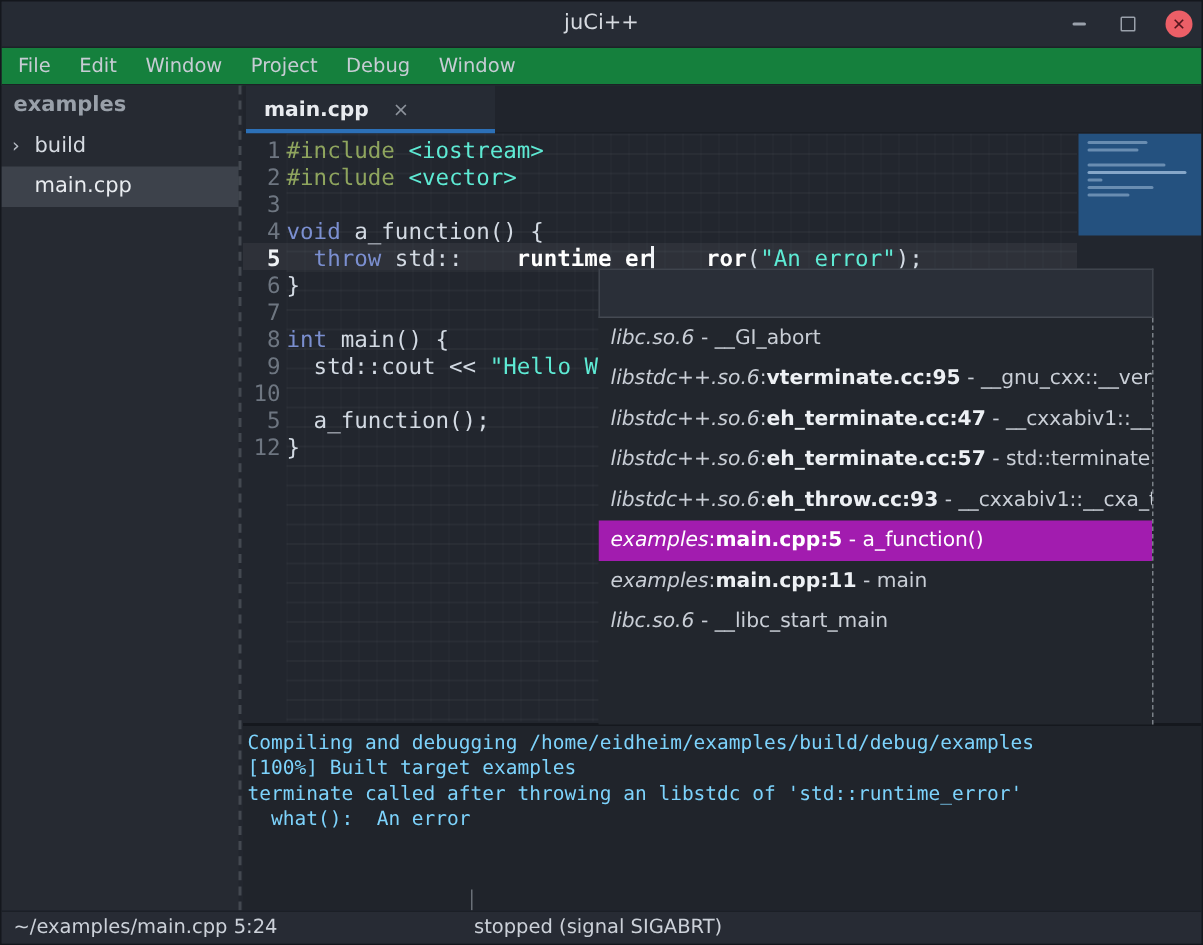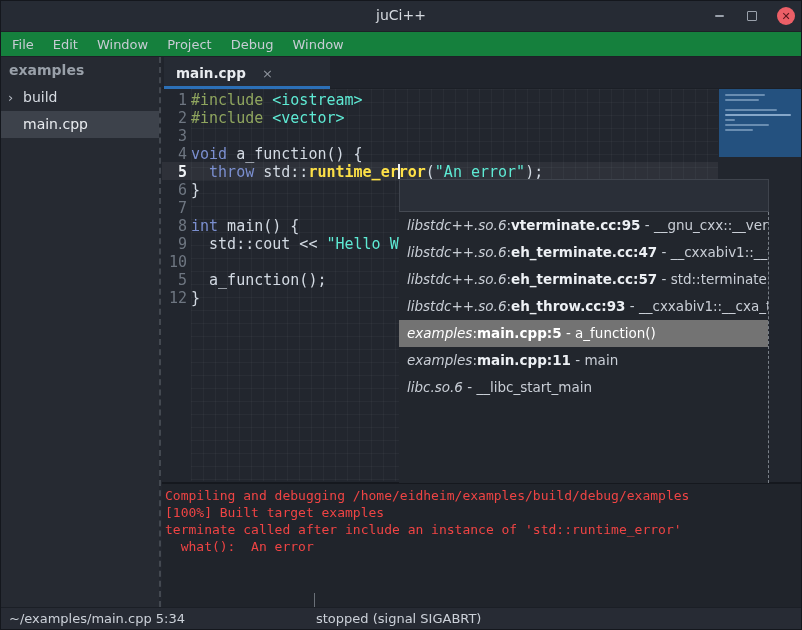--- a/index.html
+++ b/index.html
@@ -37,21 +37,21 @@
   .grid{position:absolute;left:29px;top:0;width:527px;height:392px;
         background-image:linear-gradient(to right,rgba(255,255,255,.032) 1px,transparent 1px),
                          linear-gradient(to bottom,rgba(255,255,255,.032) 1px,transparent 1px);
         background-size:12px 13px;}
   .curline{position:absolute;left:0;top:73px;width:556px;height:18px;background:rgba(255,255,255,.055);}
   .code-line{position:absolute;left:0;width:100%;height:18px;line-height:18px;white-space:pre;
              font-family:"DejaVu Sans Mono","Liberation Mono",monospace;font-size:15px;color:#d3dae3;}
   .ln{display:inline-block;width:25px;text-align:right;color:#6e7681;}
   .code{margin-left:4px;}
   .c-kw{color:#7b8fd0;}
-  .c-kwb{color:#fde047;font-weight:bold;}
+  .c-kwb{color:#ffffff;font-weight:bold;margin-left:36px;}
   .c-pre{color:#8fa55e;}
   .c-str{color:#5eead4;}
   .ln.cur{color:#f0f3f6;font-weight:bold;}
   .caret{display:inline-block;width:0;height:15px;border-left:2px solid #eef1f5;vertical-align:middle;margin:0 -1px 3px -1px;}
   .minimap{position:absolute;left:557px;top:0;width:82px;height:68px;background:#24517f;padding:5px 0 0 6px;box-sizing:border-box;}
   .minimap .mbar{height:2px;margin-bottom:3px;background:rgba(190,215,240,.45);border-radius:1px;}
   .minimap .mbar:nth-child(1){width:40px;}
   .minimap .mbar:nth-child(2){width:34px;}
   .minimap .mbar:nth-child(3){width:0;}
   .minimap .mbar:nth-child(4){width:52px;}
@@ -59,27 +59,27 @@
   .minimap .mbar:nth-child(6){width:10px;}
   .minimap .mbar:nth-child(7){width:44px;}
   .minimap .mbar:nth-child(8){width:28px;}
   
   .popup{position:absolute;left:398px;top:178px;width:370px;height:304px;z-index:20;box-sizing:border-box;}
   .popup-entry{height:33px;background:#2a2f38;border:1px solid #3f444d;border-bottom:1px solid #454a53;box-sizing:border-box;}
   .popup-list{height:271px;background:#22262d;border-right:1px dashed #7a8088;box-sizing:border-box;overflow:hidden;}
   .stack-row{height:27px;line-height:27px;padding:0 8px;font-size:13.5px;color:#c9ced6;white-space:nowrap;overflow:hidden;}
   .stack-row .lib{font-style:italic;}
   .stack-row .file{font-weight:bold;color:#edf0f4;}
-  .stack-row.selected{background:#737373;color:#ffffff;}
+  .stack-row.selected{background:#a21caf;color:#ffffff;}
   .stack-row.selected .file{color:#ffffff;}
   
   .terminal{position:absolute;left:161px;top:481px;width:639px;height:125px;background:#20242b;border-top:2px solid #15181e;
             box-sizing:border-box;padding:3px 0 0 3px;}
   .term-line{font-family:"DejaVu Sans Mono","Liberation Mono",monospace;font-size:13px;line-height:17px;
-             color:#ef4444;white-space:pre;}
+             color:#7dd3fc;white-space:pre;}
   .term-caret{position:absolute;left:152px;top:110px;width:1px;height:14px;background:#778089;}
   
   .statusbar{position:absolute;left:0;top:606px;width:800px;height:22px;background:#272b34;border-top:1px solid #1b1f26;}
   .sb-left{position:absolute;left:8px;top:3px;font-size:13px;color:#ccd1d9;}
   .sb-center{position:absolute;left:315px;top:3px;font-size:13px;color:#ccd1d9;}
 </style>
 </head>
 <body>
 
 <div class="win">
@@ -148,36 +148,37 @@
       <div class="mbar"></div>
       <div class="mbar"></div>
       <div class="mbar"></div>
       <div class="mbar"></div>
     </div>
   </div>
 
   <div class="popup">
     <div class="popup-entry"></div>
     <div class="popup-list" id="stacklist">
+        <div class="stack-row"><span class="lib">libc.so.6</span><span> - __GI_abort</span></div>
         <div class="stack-row"><span class="lib">libstdc++.so.6</span>:<span class="file">vterminate.cc:95</span><span> - __gnu_cxx::__verbose_terminate_handler()</span></div>
         <div class="stack-row"><span class="lib">libstdc++.so.6</span>:<span class="file">eh_terminate.cc:47</span><span> - __cxxabiv1::__terminate(void (*)())</span></div>
         <div class="stack-row"><span class="lib">libstdc++.so.6</span>:<span class="file">eh_terminate.cc:57</span><span> - std::terminate()</span></div>
         <div class="stack-row"><span class="lib">libstdc++.so.6</span>:<span class="file">eh_throw.cc:93</span><span> - __cxxabiv1::__cxa_throw</span></div>
         <div class="stack-row selected"><span class="lib">examples</span>:<span class="file">main.cpp:5</span><span> - a_function()</span></div>
         <div class="stack-row"><span class="lib">examples</span>:<span class="file">main.cpp:11</span><span> - main</span></div>
         <div class="stack-row"><span class="lib">libc.so.6</span><span> - __libc_start_main</span></div>
       </div>
   </div>
 
   <div class="terminal" id="terminal">
       <div class="term-line">Compiling and debugging /home/eidheim/examples/build/debug/examples</div>
       <div class="term-line">[100%] Built target examples</div>
-      <div class="term-line">terminate called after include an instance of 'std::runtime_error'</div>
+      <div class="term-line">terminate called after throwing an libstdc of 'std::runtime_error'</div>
       <div class="term-line">  what():  An error</div>
     </div>
   <div class="term-caret" style="position:absolute;left:313px;top:592px;width:1px;height:14px;background:#6a7078;"></div>
 
   <div class="statusbar">
-    <span class="sb-left">~/examples/main.cpp 5:34</span>
+    <span class="sb-left">~/examples/main.cpp 5:24</span>
     <span class="sb-center">stopped (signal SIGABRT)</span>
   </div>
 
 </div>
 
 </body></html>

